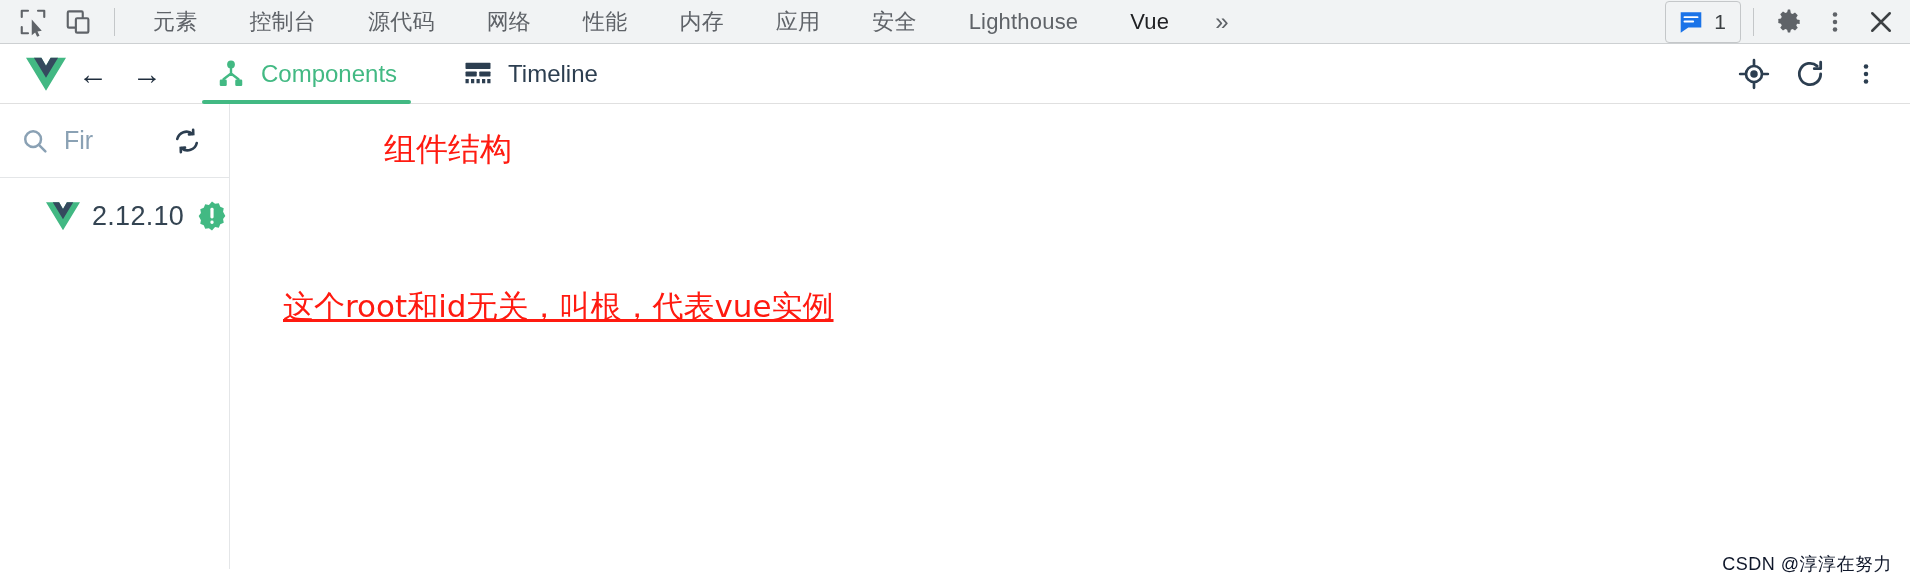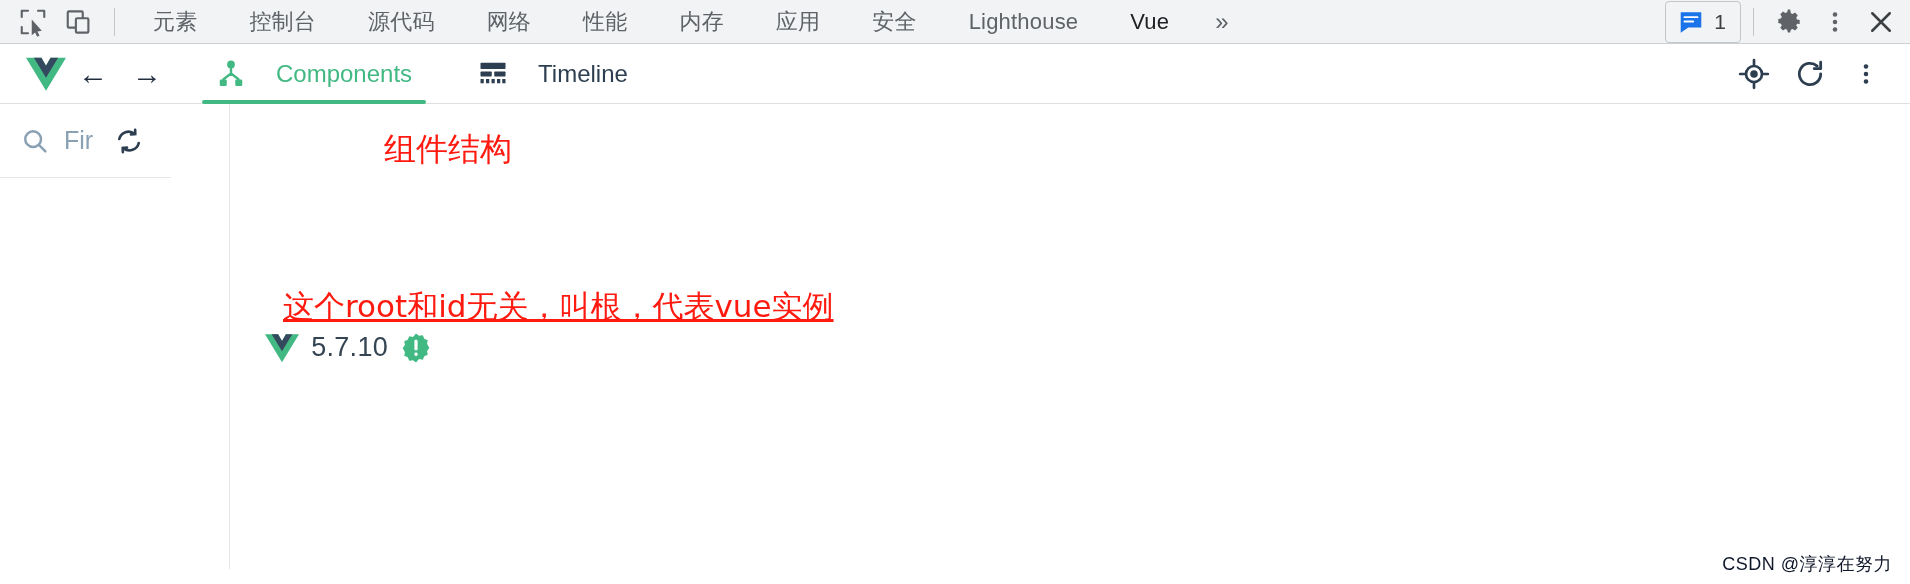--- a/index.html
+++ b/index.html
@@ -114,21 +114,21 @@
     width: 54px; height: 46px;
     display: flex; align-items: center; justify-content: center;
     cursor: pointer; border-radius: 3px;
   }
   .arrow-glyph { font-size: 30px; color: #1f2d3d; line-height: 1; }
 
   .vue-tab {
     position: relative;
     display: flex;
     align-items: center;
-    gap: 30px;
+    gap: 15px;
     height: 60px;
     padding: 0 18px;
     cursor: pointer;
     font-size: 24px;
     color: #2c3e50;
   }
   .vue-tab.active { color: #42b983; }
   .vue-tab.active::after {
     content: "";
     position: absolute;
@@ -154,22 +154,21 @@
     position: relative;
     height: calc(584px - 58px - 61px);
     display: flex;
     background: #ffffff;
   }
   .left-pane {
     width: 230px;
     flex: 0 0 230px;
     border-right: 1px solid #e4e6e8;
     display: flex;
-    flex-direction: row;
-    gap: 48px;
+    flex-direction: column;
   }
   .mid-pane {
     width: 840px;
     flex: 0 0 840px;
     border-right: 1px solid #e4e6e8;
     display: flex;
     flex-direction: column;
   }
   .right-pane { flex: 1 1 auto; }
 
@@ -409,21 +408,21 @@
             <path d="M7.1 20.9l-.1-3.4 3.4-.2"></path>
           </svg>
         </div>
       </div>
 
       <div class="version-row">
         <svg width="34" height="30" viewBox="0 0 48 42">
           <path d="M29.5 1.5L24 11 18.5 1.5H0L24 41 48 1.5z" fill="#42b883"></path>
           <path d="M29.5 1.5L24 11 18.5 1.5H9.5L24 25.5 38.5 1.5z" fill="#35495e"></path>
         </svg>
-        <span class="version-text">5.7.10</span>
+        <span class="version-text">2.12.10</span>
         <svg width="32" height="32" viewBox="0 0 24 24">
           <path d="M12 1.2l2.3 1.7 2.8-.5 1.1 2.6 2.6 1.1-.5 2.8L22 12l-1.7 2.3.5 2.8-2.6 1.1-1.1 2.6-2.8-.5L12 22.8l-2.3-1.7-2.8.5-1.1-2.6-2.6-1.1.5-2.8L2 12l1.7-2.3-.5-2.8 2.6-1.1 1.1-2.6 2.8.5z" fill="#42b983"></path>
           <rect x="10.8" y="5.8" width="2.4" height="8" rx="1.1" fill="#ffffff"></rect>
           <rect x="10.8" y="15.4" width="2.4" height="2.6" rx="1.1" fill="#ffffff"></rect>
         </svg>
       </div>
     </div>
 
 
     <div class="right-pane"></div>

